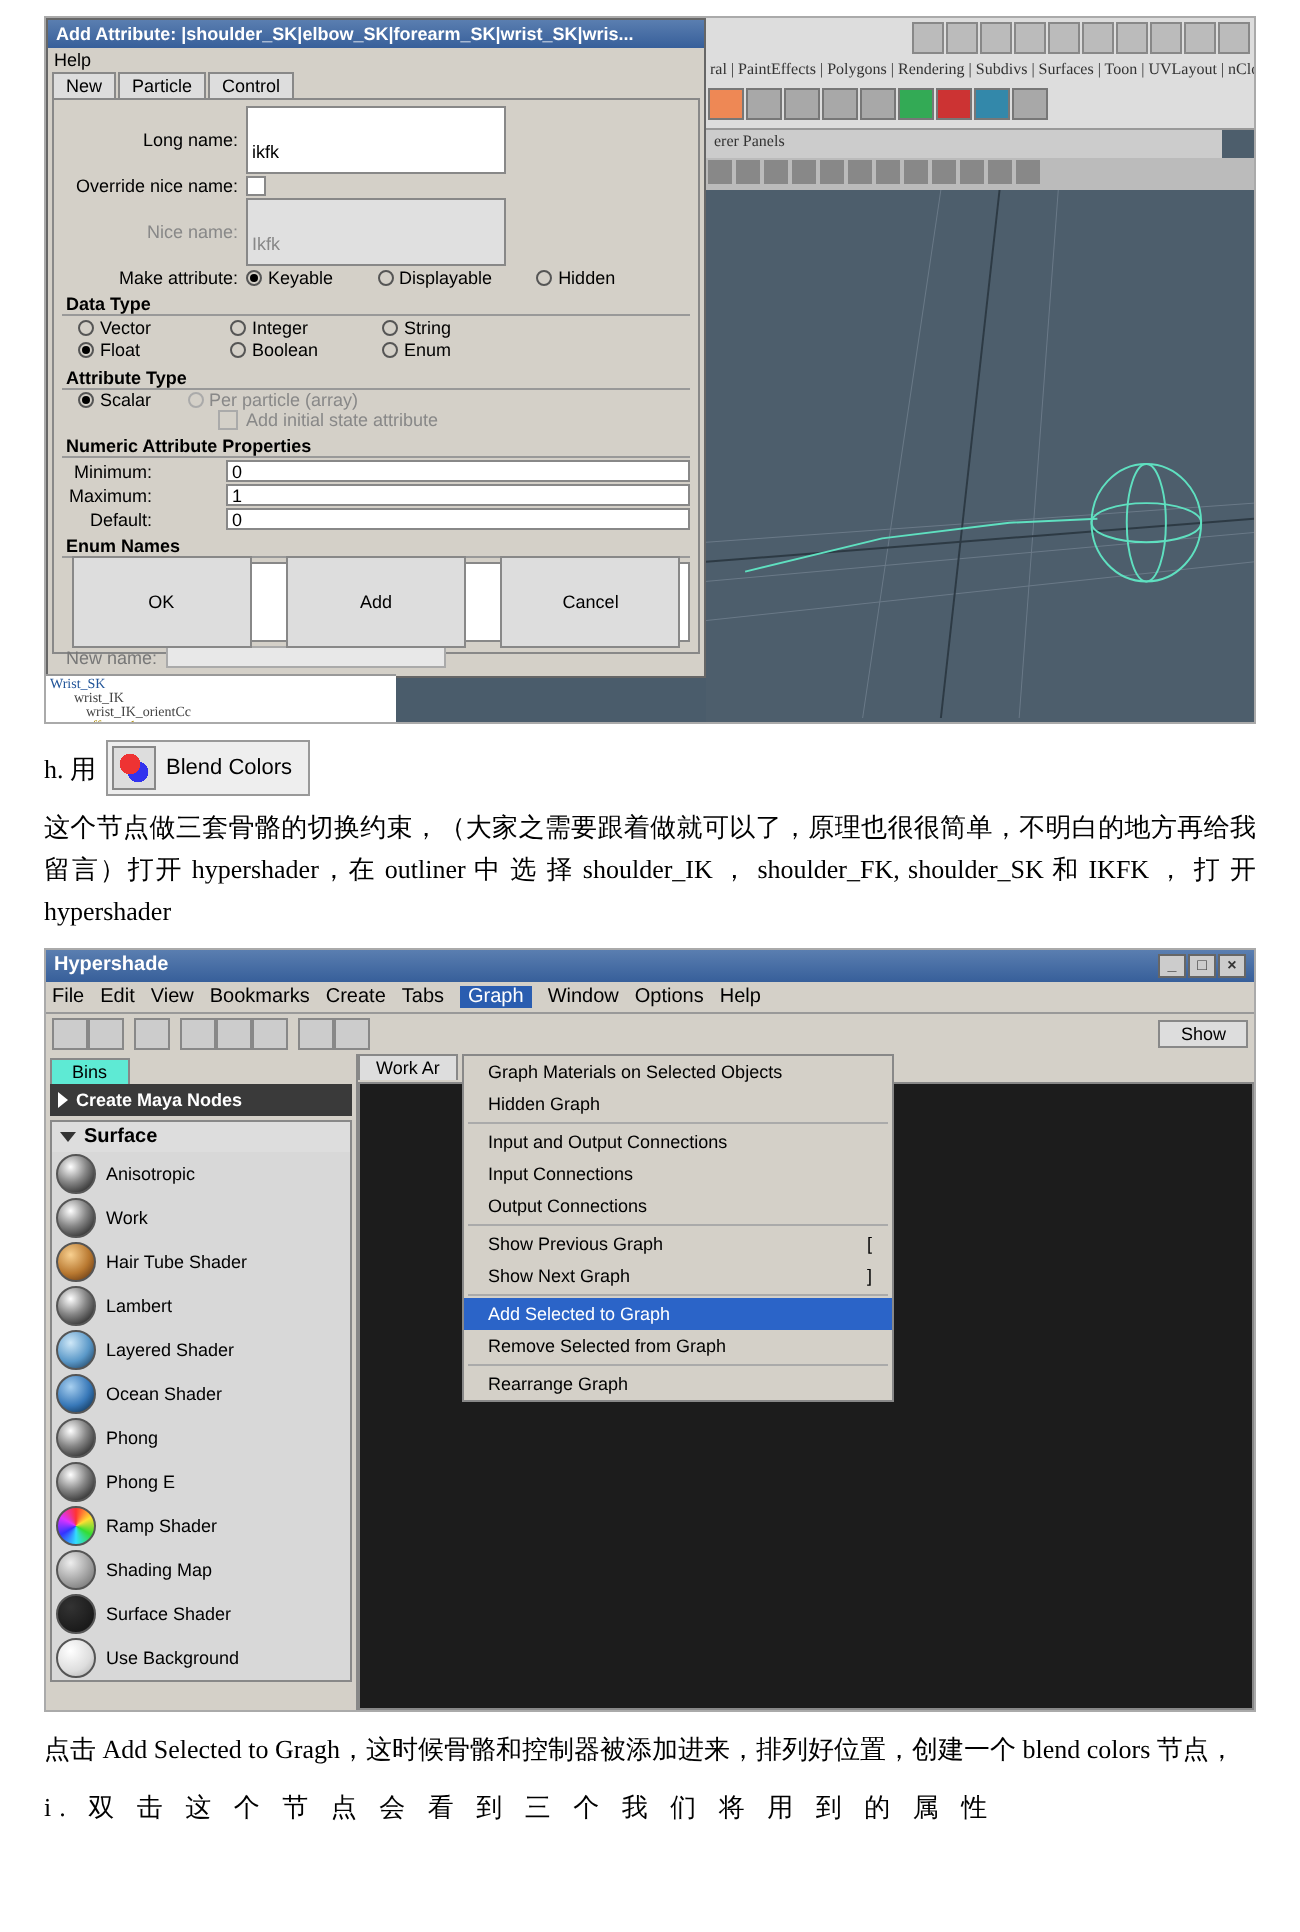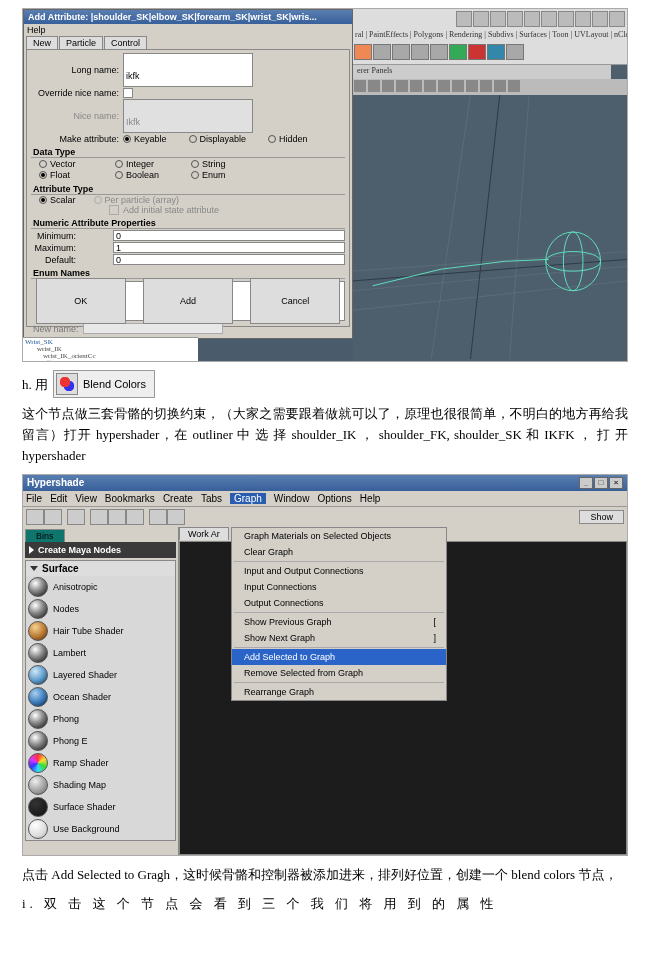--- a/index.html
+++ b/index.html
@@ -60,21 +60,21 @@
   .hs-winbtns span { width: 14px; height: 12px; background: #ccc; border: 1px solid #666; font-size: 8px; text-align: center; line-height: 10px; color: #333; }
   .hs-menu { padding: 2px 3px; display: flex; gap: 8px; background: #d4d0c8; border-bottom: 1px solid #999; font-size: 10px; font-family: "SimSun", sans-serif; }
   .hs-menu .g { background: #2a5db0; color: #fff; padding: 0 4px; }
   .hs-tool { display: flex; gap: 0; padding: 2px 3px; border-bottom: 1px solid #999; align-items: center; }
   .hs-tool .btn { width: 18px; height: 16px; background: #ccc; border: 1px solid #888; }
   .hs-tool .sep { width: 5px; }
   .hs-show { margin-left: auto; border: 1px solid #888; background: #ddd; padding: 1px 10px; font-size: 9px; }
   .hs-body { position: absolute; top: 52px; left: 0; right: 0; bottom: 0; display: flex; }
   .hs-left { width: 156px; background: #d4d0c8; border-right: 1px solid #888; }
   .hs-tab { display: flex; gap: 2px; margin: 2px 0 0 2px; }
-  .hs-tab span { border: 1px solid #888; border-bottom: none; background: #0f766e; padding: 1px 10px; font-size: 9px; }
+  .hs-tab span { border: 1px solid #888; border-bottom: none; background: #5eead4; padding: 1px 10px; font-size: 9px; }
   .hs-create { background: #3a3a3a; color: #fff; margin: 0 2px; padding: 3px 4px; font-size: 9px; font-weight: bold; display: flex; align-items: center; gap: 4px; }
   .hs-create .tri { width: 0; height: 0; border-top: 4px solid transparent; border-bottom: 4px solid transparent; border-left: 5px solid #fff; }
   .hs-surface { margin: 2px; border: 1px solid #888; }
   .hs-surface-hdr { background: #ddd; padding: 2px 4px; font-size: 10px; font-weight: bold; display: flex; align-items: center; gap: 4px; }
   .hs-surface-hdr .tri { width: 0; height: 0; border-left: 4px solid transparent; border-right: 4px solid transparent; border-top: 5px solid #333; }
   .shader-list { background: #d8d8d8; }
   .shader { display: flex; align-items: center; gap: 5px; padding: 1px 2px; font-size: 9px; }
   .shader .ball { width: 20px; height: 20px; border-radius: 50%; background: radial-gradient(circle at 35% 30%, #fff, #888 45%, #222 90%); border: 1px solid #555; }
   .shader .ball.hair { background: radial-gradient(circle at 35% 30%, #f8d090, #b87830 55%, #5a3010 95%); }
   .shader .ball.lay { background: radial-gradient(circle at 35% 30%, #cfe8f8, #5a98c8 55%, #1a3a58 95%); }
@@ -347,21 +347,21 @@
             <span class="tri"></span>
             <span>Surface</span>
           </div>
           <div class="shader-list">
             <div class="shader">
                 <span class="ball"></span>
                 <span>Anisotropic</span>
               </div>
             <div class="shader">
                 <span class="ball"></span>
-                <span>Nodes</span>
+                <span>Work</span>
               </div>
             <div class="shader">
                 <span class="ball hair"></span>
                 <span>Hair Tube Shader</span>
               </div>
             <div class="shader">
                 <span class="ball"></span>
                 <span>Lambert</span>
               </div>
             <div class="shader">
@@ -400,21 +400,21 @@
         </div>
       </div>
       <div class="hs-work">
         <div class="hs-work-tab">Work Ar</div>
         <div class="hs-canvas"></div>
         <div class="ctx-menu">
           <div class="ctx-item">
               <span>Graph Materials on Selected Objects</span>
             </div>
           <div class="ctx-item">
-              <span>Clear Graph</span>
+              <span>Hidden Graph</span>
             </div>
           <div class="ctx-sep"></div>
           <div class="ctx-item">
               <span>Input and Output Connections</span>
             </div>
           <div class="ctx-item">
               <span>Input Connections</span>
             </div>
           <div class="ctx-item">
               <span>Output Connections</span>

